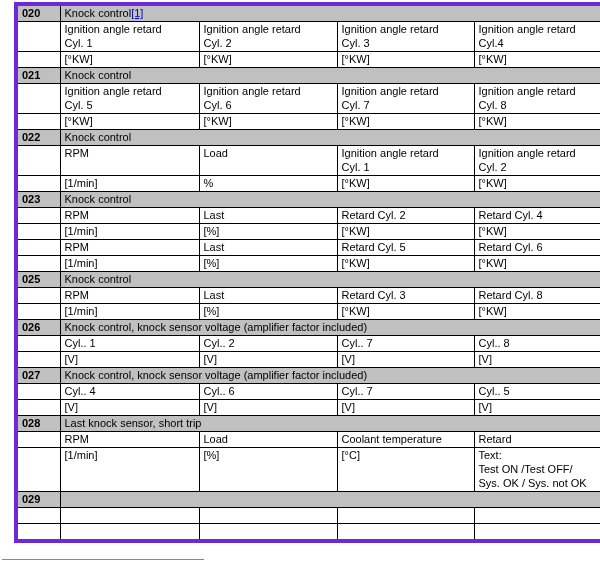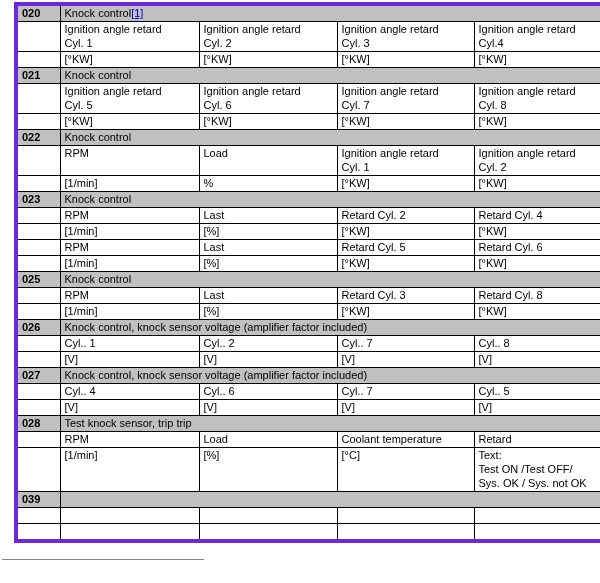--- a/index.html
+++ b/index.html
@@ -203,40 +203,40 @@
       </tr>
       <tr>
         <td class="num"></td>
         <td class="unit">[V]</td>
         <td class="unit">[V]</td>
         <td class="unit">[V]</td>
         <td class="unit">[V]</td>
       </tr>
       <tr class="hdr">
         <td class="num">028</td>
-        <td class="title" colspan="4"><span>Test knock sensor, trip trip</span></td>
+        <td class="title" colspan="4"><span>Last knock sensor, short trip</span></td>
       </tr>
       <tr>
         <td class="num"></td>
         <td class="lbl">RPM</td>
         <td class="lbl">Load</td>
         <td class="lbl">Coolant temperature</td>
         <td class="lbl">Retard</td>
       </tr>
       <tr>
         <td class="num"></td>
         <td class="unit">[1/min]</td>
         <td class="unit">[%]</td>
         <td class="unit">[°C]</td>
         <td class="unit">Text:
 Test ON /Test OFF/
 Sys. OK / Sys. not OK</td>
       </tr>
       <tr class="hdr">
-        <td class="num">039</td>
+        <td class="num">029</td>
         <td class="title" colspan="4"><span></span></td>
       </tr>
       <tr>
         <td class="num"></td>
         <td class="lbl"></td>
         <td class="lbl"></td>
         <td class="lbl"></td>
         <td class="lbl"></td>
       </tr>
       <tr>

